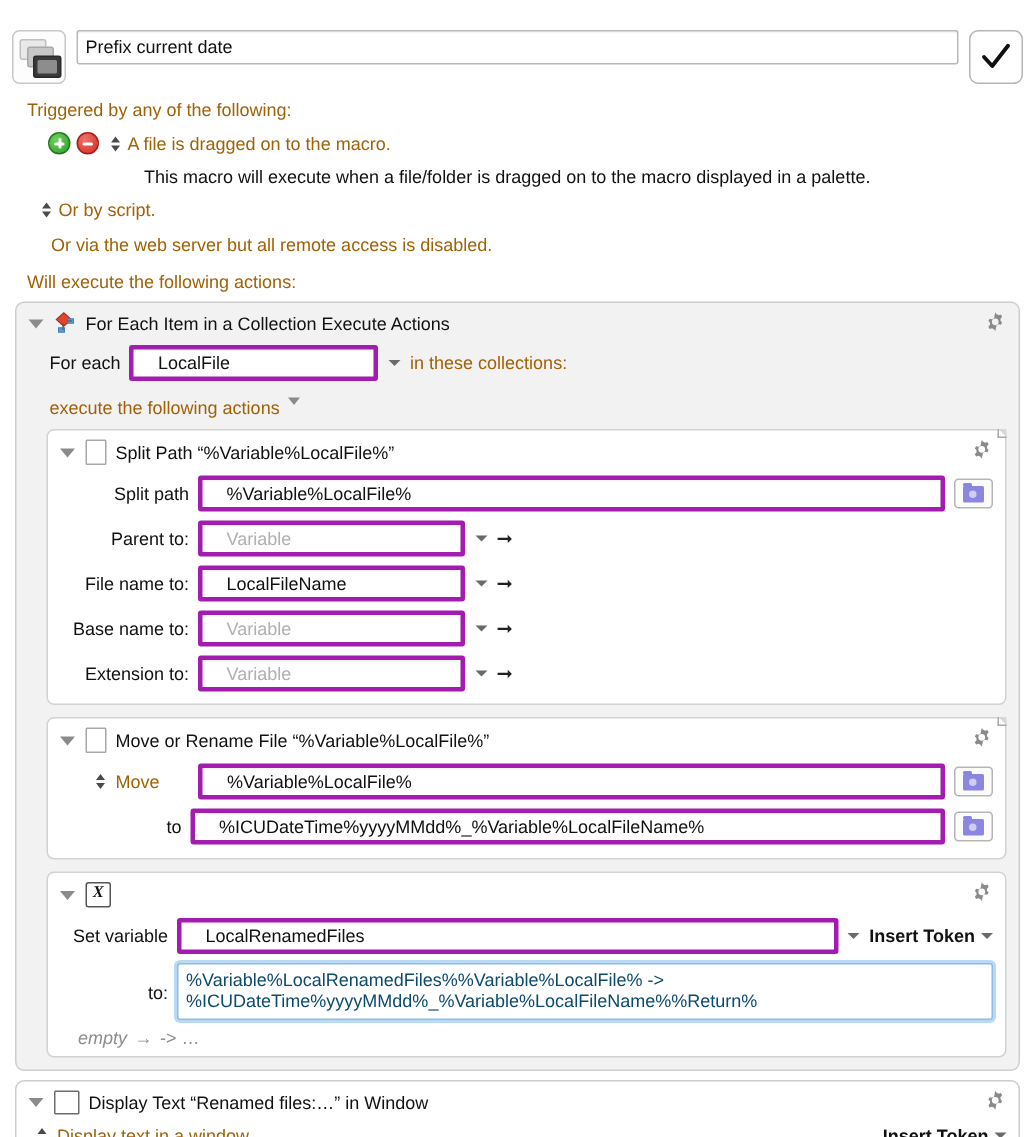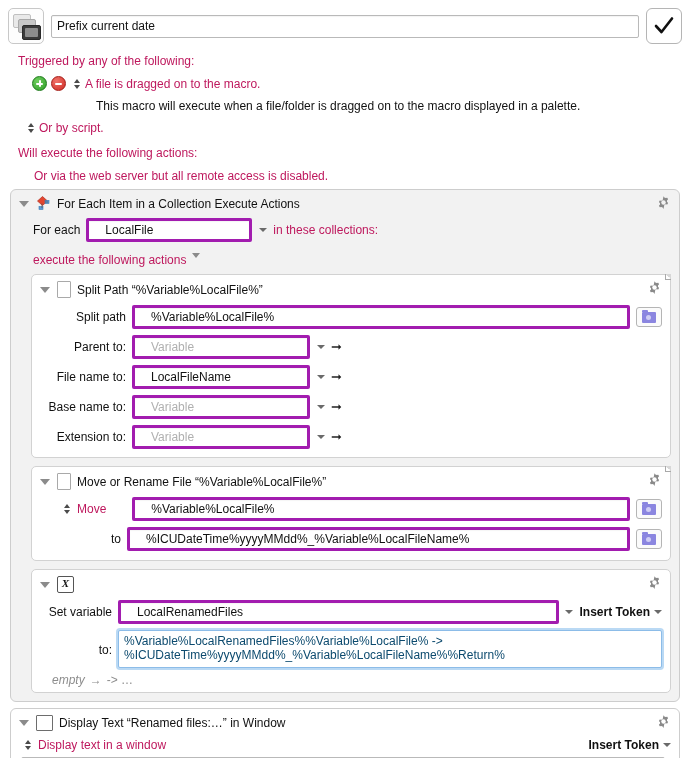--- a/index.html
+++ b/index.html
@@ -8,21 +8,21 @@
     background: #ffffff;
     font-family: "Liberation Sans", sans-serif;
     font-size: 12px;
     color: #111111;
     -webkit-font-smoothing: antialiased;
     overflow: hidden;
   }
   .page { position: relative; width: 690px; height: 758px; }
 
   
-  .header { display: flex; align-items: center; padding: 8px 8px 0 8px; gap: 7px; }
+  .header { display: flex; align-items: flex-start; padding: 20px 8px 0 8px; gap: 7px; }
   .macro-icon {
     width: 34px; height: 34px;
     border: 1px solid #c8c8c8; border-radius: 5px;
     background: #fdfdfd; position: relative; flex: 0 0 auto;
   }
   .macro-icon i { position: absolute; border-radius: 2px; display: block; }
   .mi1 { width: 16px; height: 12px; left: 4px; top: 5px;  background: #e9e9e9; border: 1px solid #c0c0c0; }
   .mi2 { width: 16px; height: 12px; left: 9px; top: 10px; background: #c7c7c7; border: 1px solid #a8a8a8; }
   .mi3 { width: 17px; height: 13px; left: 13px; top: 16px; background: #3a3a3a; border: 1px solid #2a2a2a; }
   .mi3::after { content:""; position:absolute; left:2px; top:2px; right:2px; bottom:2px; background:#8d8d8d; border-radius:1px;}
@@ -36,21 +36,21 @@
     white-space: nowrap; overflow: hidden;
   }
   .check-btn {
     width: 34px; height: 34px; flex: 0 0 auto;
     border: 1px solid #b5b5b5; border-radius: 6px; background: #ffffff;
     display: flex; align-items: center; justify-content: center;
   }
 
   
   .section { padding: 0 10px; }
-  .line { font-size: 12px; color: #be185d; }
+  .line { font-size: 12px; color: #a16207; }
   .lbl-top { margin: 10px 0 0 8px; }
   .trigger-row { display: flex; align-items: center; gap: 4px; margin: 8px 0 0 22px; }
   .note { margin: 8px 0 0 86px; color: #111; }
   .note3 { margin: 9px 0 0 24px; }
   .will-exec { margin: 11px 0 0 8px; }
 
   .circ { width: 13px; height: 13px; border-radius: 50%; position: relative; display: inline-block; flex:0 0 auto;}
   .circ.add { background: radial-gradient(circle at 35% 30%, #6fce5e, #2f9e28); border: 1px solid #1d7a1a; }
   .circ.del { background: radial-gradient(circle at 35% 30%, #f0736a, #cf2a22); border: 1px solid #a51d17; }
   .circ::before { content:""; position:absolute; left:3px; top:5.5px; width:7px; height:2px; background:#fff; border-radius:1px;}
@@ -161,22 +161,22 @@
     <div class="line note">This macro will execute when a file/folder is dragged on to the macro displayed in a palette.</div>
 
     <div class="trigger-row" style="margin-left:14px">
       <span class="stepper">
           <b class="up"></b>
           <b class="dn"></b>
         </span>
       <span class="line bold">Or by script.</span>
     </div>
 
+    <div class="line note3">Or via the web server but all remote access is disabled.</div>
     <div class="line will-exec">Will execute the following actions:</div>
-    <div class="line note3">Or via the web server but all remote access is disabled.</div>
   </div>
 
   <div class="panel">
     <div class="act-head">
       <span class="disclose"></span>
       <span class="ic">
         <svg width="15" height="15" viewBox="0 0 15 15">
           <polygon points="6.5,0.5 11.5,5 6.5,9.5 1.5,5" fill="#e2452f" stroke="#b02e1c" stroke-width="0.7"></polygon>
           <rect x="9" y="4.5" width="4" height="3" fill="#5b9bd5" stroke="#3a7ab5" stroke-width="0.6"></rect>
           <rect x="3" y="10.5" width="4" height="3" fill="#5b9bd5" stroke="#3a7ab5" stroke-width="0.6"></rect>

